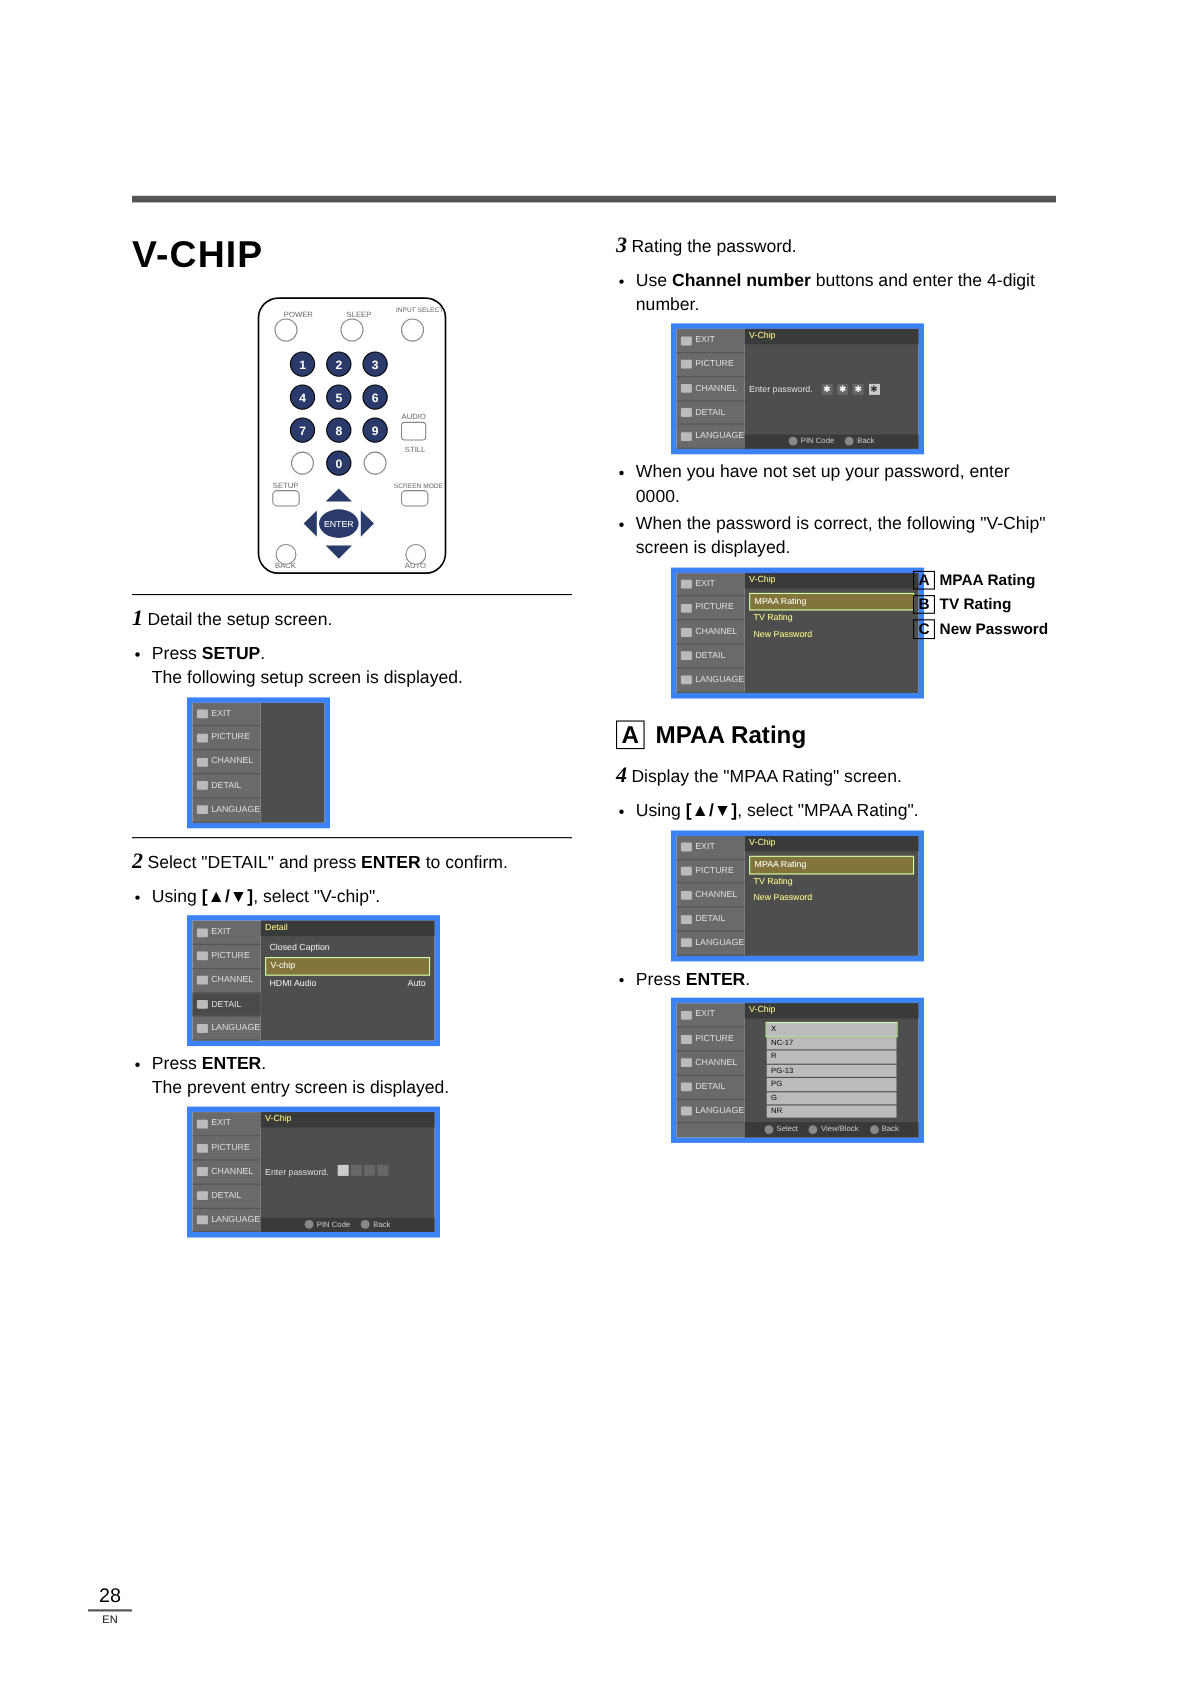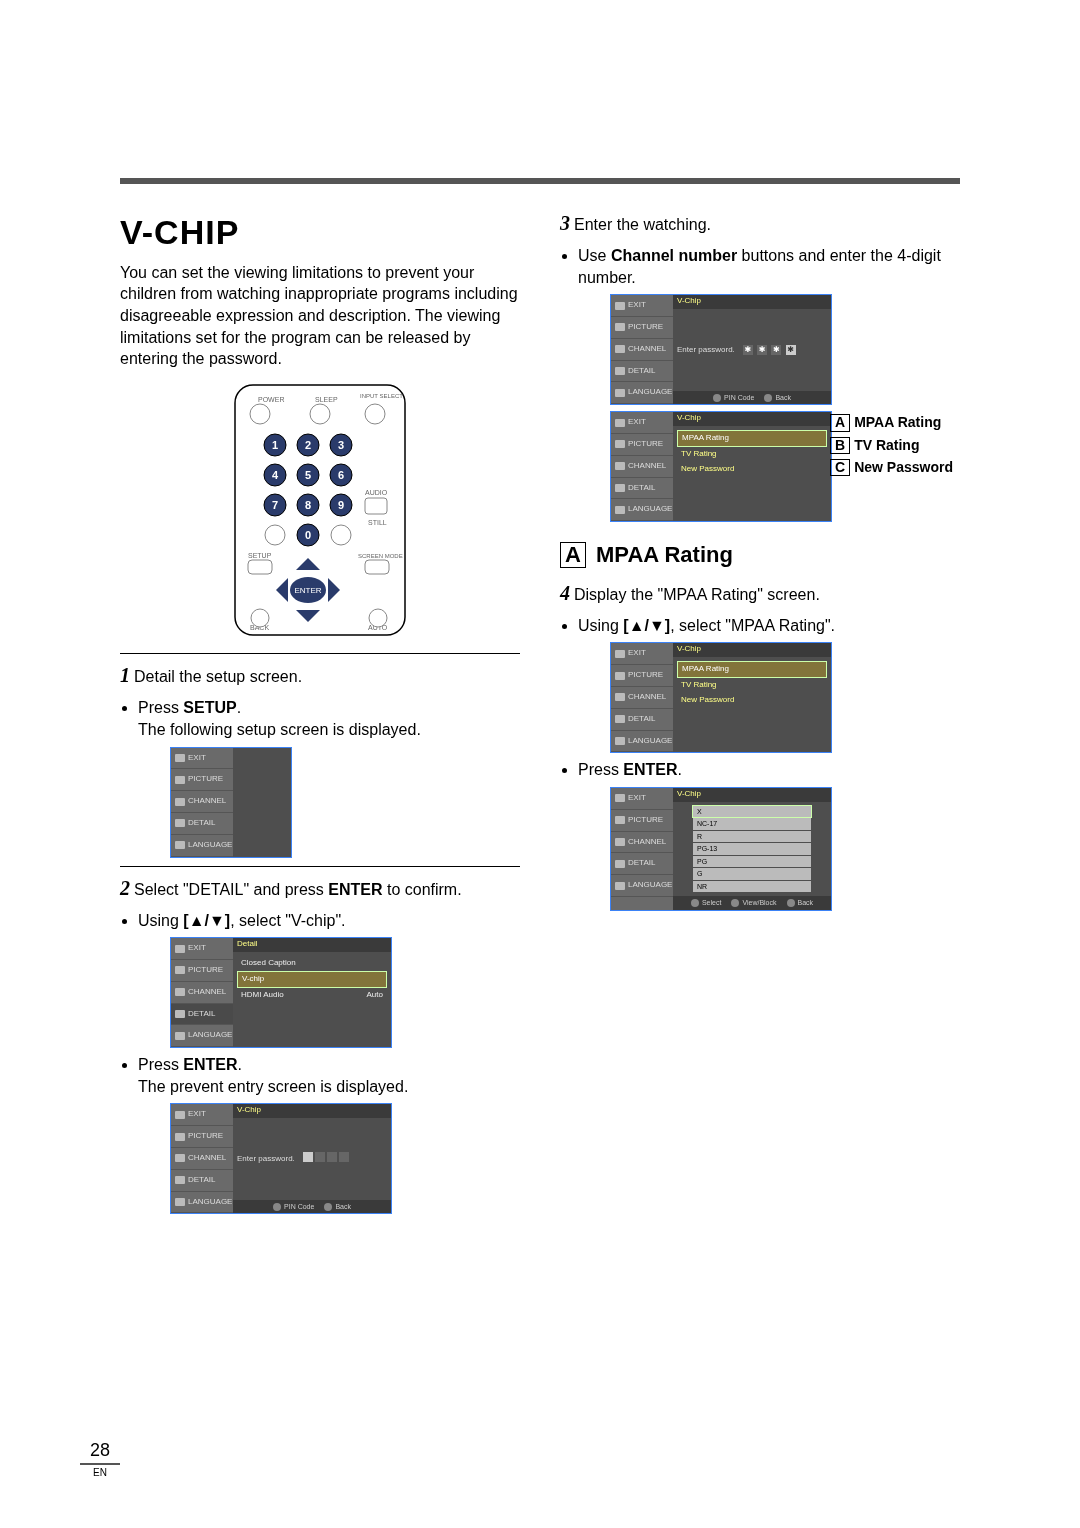--- a/index.html
+++ b/index.html
@@ -13,21 +13,21 @@
   p{margin:0 0 8px 0}
   ul{margin:2px 0 6px 0;padding-left:18px}
   li{margin-bottom:4px}
   hr.sep{border:none;border-top:1px solid #000;margin:8px 0}
   .stepnum{font-family:"Times New Roman",serif;font-style:italic;font-weight:bold;font-size:20px;margin-right:4px}
   b{font-weight:bold}
   
   .remote{width:180px;margin:10px auto 4px auto}
   .remote svg{width:100%;height:auto}
   
-  .osd{display:flex;width:220px;margin:6px 0 6px 50px;border:1px solid #3b82f6;font-size:8px;color:#ddd}
+  .osd{display:flex;width:220px;margin:6px 0 6px 50px;border:5px solid #3b82f6;font-size:8px;color:#ddd}
   .osd .side{width:62px;background:#6a6a6a;display:flex;flex-direction:column}
   .osd .side .tab{padding:5px 4px;border-bottom:1px solid #555;display:flex;align-items:center;gap:3px}
   .osd .side .tab.sel{background:#4a4a4a}
   .osd .side .ic{width:10px;height:8px;background:#bbb;border-radius:1px;flex:none}
   .osd .main{flex:1;background:#4e4e4e;position:relative;display:flex;flex-direction:column}
   .osd .titlebar{background:#3a3a3a;height:12px;padding:1px 4px;color:#ff8;font-size:8px}
   .osd .body{flex:1;padding:4px;position:relative}
   .osd .row{display:flex;justify-content:space-between;padding:2px 4px;color:#eee}
   .osd .row.hl{background:#82743a;color:#fff;border:1px solid #cfa}
   .osd .row.ylw{color:#ff8}
@@ -48,21 +48,20 @@
 </style>
 </head>
 <body>
 
 <div class="page">
   <div class="top-rule"></div>
   <div class="cols">
 
     <div class="col">
       <h1>V-CHIP</h1>
-      <p>You can set the viewing limitations to prevent your children from watching inappropriate programs including disagreeable expression and description. The viewing limitations set for the program can be released by entering the password.</p>
 
       <div class="remote">
         <svg viewBox="0 0 180 260">
           <rect x="5" y="5" width="170" height="250" rx="18" ry="18" fill="#fff" stroke="#000" stroke-width="1.5"></rect>
 
           <text x="28" y="22" font-size="7" fill="#666">POWER</text>
           <circle cx="30" cy="34" r="10" fill="#fff" stroke="#888"></circle>
           <text x="85" y="22" font-size="7" fill="#666">SLEEP</text>
           <circle cx="90" cy="34" r="10" fill="#fff" stroke="#888"></circle>
           <text x="130" y="18" font-size="6" fill="#666">INPUT SELECT</text>
@@ -231,21 +230,21 @@
           <div class="footer">
               <span><span class="foot-ic"></span><span>PIN Code</span></span>
               <span><span class="foot-ic"></span><span>Back</span></span>
             </div>
         </div>
       </div>
     </div>
 
     <div class="col">
 
-      <p><span class="stepnum">3</span><span>Enter the watching.</span></p>
+      <p><span class="stepnum">3</span><span>Rating the password.</span></p>
       <ul>
         <li><span>Use </span><b>Channel number</b><span> buttons and enter the 4-digit number.</span></li>
       </ul>
       <div class="osd">
         <div class="side">
           <div class="tab">
               <span class="ic"></span>
               <span>EXIT</span>
             </div>
           <div class="tab">
@@ -277,20 +276,24 @@
                 <span class="pinslot">✱</span>
               </span>
             </div>
           </div>
           <div class="footer">
               <span><span class="foot-ic"></span><span>PIN Code</span></span>
               <span><span class="foot-ic"></span><span>Back</span></span>
             </div>
         </div>
       </div>
+      <ul>
+        <li>When you have not set up your password, enter 0000.</li>
+        <li>When the password is correct, the following "V-Chip" screen is displayed.</li>
+      </ul>
       <div class="osd-wrap">
         <div class="osd">
           <div class="side">
             <div class="tab">
                 <span class="ic"></span>
                 <span>EXIT</span>
               </div>
             <div class="tab">
                 <span class="ic"></span>
                 <span>PICTURE</span>

